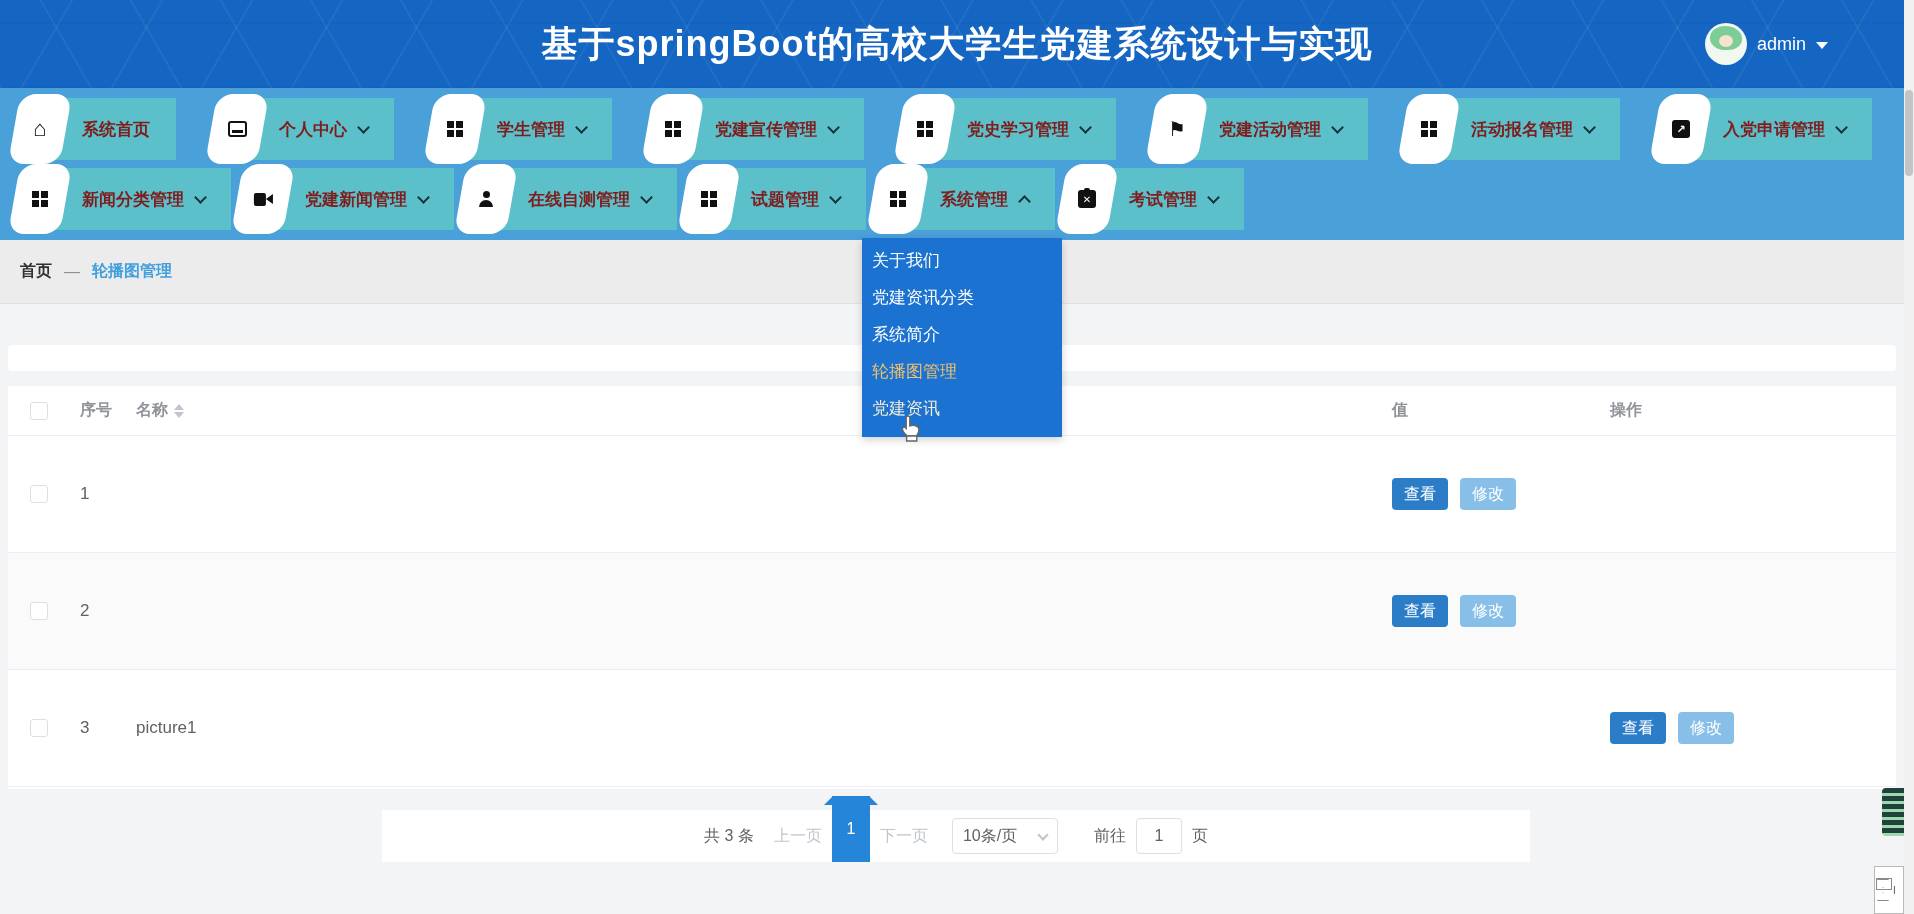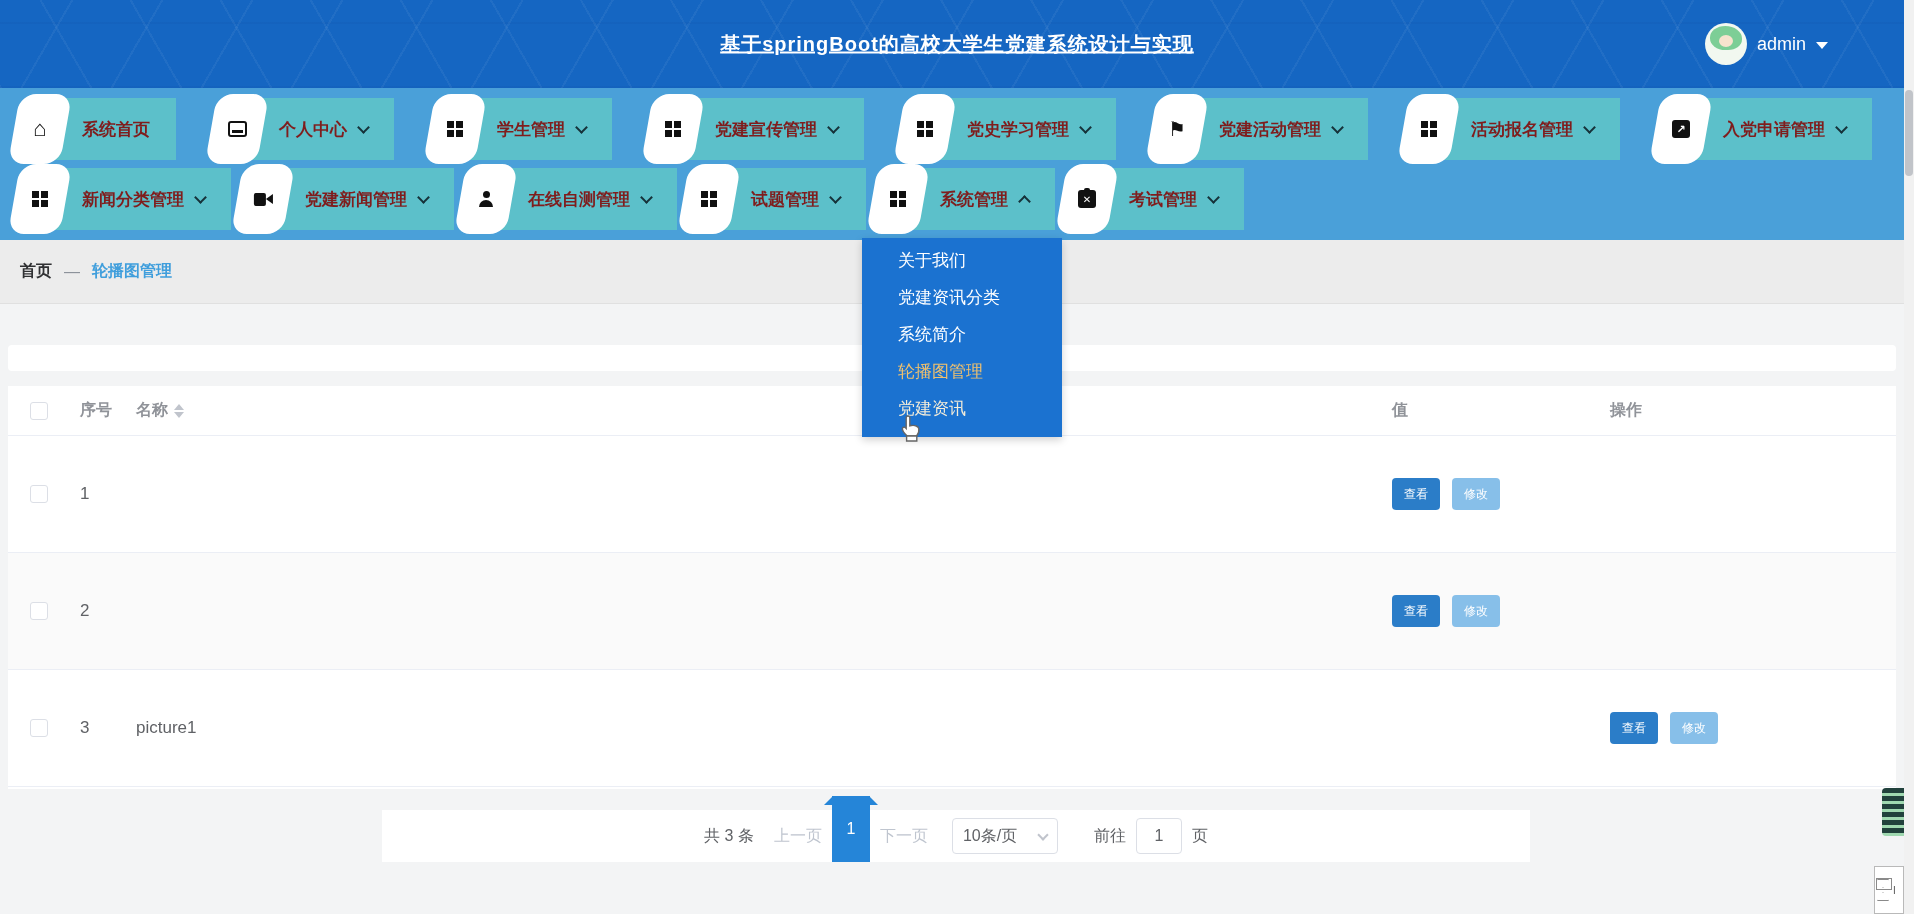--- a/index.html
+++ b/index.html
@@ -8,21 +8,21 @@
 
   
   .hdr { position:absolute; top:0; left:0; width:1914px; height:88px;
     background-color:var(--header_bg,#1566c2);
     background-image:
       repeating-linear-gradient(60deg, rgba(255,255,255,.05) 0 2px, transparent 2px 78px),
       repeating-linear-gradient(-60deg, rgba(255,255,255,.05) 0 2px, transparent 2px 78px),
       repeating-linear-gradient(0deg, rgba(0,40,120,.06) 0 2px, transparent 2px 64px);
     z-index:5; }
   .hdr-title { position:absolute; left:50%; top:50%; transform:translate(-50%,-50%);
-    color:#fff; font-size:20px; font-weight:700; letter-spacing:1px; white-space:nowrap;text-decoration:underline; }
+    color:#fff; font-size:36px; font-weight:700; letter-spacing:1px; white-space:nowrap; }
   .userbox { position:absolute; right:86px; top:50%; transform:translateY(-50%);
     display:flex; align-items:center; gap:10px; color:#fff; font-size:18px; }
   .avatar { width:42px; height:42px; border-radius:50%; background:#f2f8f0; position:relative; overflow:hidden; }
   .avatar::before { content:""; position:absolute; left:5px; top:3px; width:32px; height:24px;
     background:#7dce96; border-radius:55% 60% 50% 55%; }
   .avatar::after { content:""; position:absolute; left:14px; top:12px; width:14px; height:12px;
     background:#f7e3cd; border-radius:50%; }
   .caret-down { width:0; height:0; border-left:6px solid transparent; border-right:6px solid transparent;
     border-top:7px solid #fff; margin-top:2px; }
 
@@ -59,21 +59,21 @@
   .ic-video::before { content:""; position:absolute; left:0; top:0; width:12px; height:13px; background:#111; border-radius:2px; }
   .ic-video::after { content:""; position:absolute; right:0; top:1px; width:0; height:0;
     border-top:5.5px solid transparent; border-bottom:5.5px solid transparent; border-right:7px solid #111; }
   .ic-exam { width:18px; height:18px; background:#111; border-radius:3px; color:#fff; font-size:10px;
     font-weight:700; display:flex; align-items:center; justify-content:center; position:relative; }
   .ic-exam::before { content:""; position:absolute; top:-2px; left:6px; width:6px; height:4px; background:#111; border-radius:2px; }
 
   
   .dropdown { position:absolute; top:238px; left:848px; width:200px; background:var(--dropdown_bg,#1b72d0);
     z-index:50; padding:4px 0 10px; box-shadow:0 3px 8px rgba(0,0,0,.18); }
-  .dd-item { height:37px; line-height:37px; padding-left:36px; color:#fff; font-size:17px; cursor:pointer; white-space:nowrap; }
+  .dd-item { height:37px; line-height:37px; padding-left:10px; color:#fff; font-size:17px; cursor:pointer; white-space:nowrap; }
   .dd-item.active { color:var(--dropdown_active,#efc06e); }
   .dd-item.hovered { color:#f3ecd9; position:relative; }
   .hand-cursor { position:absolute; left:36px; top:24px; z-index:60; }
 
   
   .crumb-band { position:absolute; top:240px; left:0; width:1914px; height:64px; background:#ececec;
     border-bottom:1px solid #e0e0e0; display:flex; align-items:center; padding-left:20px; gap:12px; font-size:16px; }
   .crumb-home { color:#303133; font-weight:600; }
   .crumb-sep { color:#8a9099; }
   .crumb-cur { color:var(--link,#3f9edc); font-weight:600; cursor:pointer; }
@@ -91,21 +91,21 @@
   .checkbox { width:18px; height:18px; border:1px solid #dcdfe6; background:#fff; border-radius:3px; margin-left:10px; cursor:pointer; }
   .sorter { display:inline-flex; flex-direction:column; gap:2px; margin-left:6px; vertical-align:middle; }
   .sorter i { width:0; height:0; border-left:5px solid transparent; border-right:5px solid transparent; display:block; }
   .sorter .s-up { border-bottom:6px solid #c0c4cc; }
   .sorter .s-dn { border-top:6px solid #c0c4cc; }
   .thumb-img { width:100px; height:96px; border-radius:2px; margin-left:16px; }
   .img-city-bay { background:linear-gradient(180deg,#4fb0ea 0%,#8fd0f2 26%,#cfe9f5 34%,#2fb3c6 40%,#1d9fb6 52%,#79a35c 60%,#4d7a3c 72%,#b3a273 84%,#31695c 94%,#7d6a4e 100%); }
   .img-city-sunset { background:linear-gradient(180deg,#9db3c4 0%,#c2cfd8 30%,#e8c28a 42%,#f0a85c 48%,#b98d66 54%,#6f6f62 62%,#4c5249 76%,#3a413c 100%); }
   .img-city-dusk { background:linear-gradient(180deg,#5d6672 0%,#8a8796 28%,#c28ba0 40%,#e6a37e 48%,#55596a 55%,#343a44 70%,#23272e 100%); }
   .btns { display:flex; gap:12px; padding-left:16px; }
-  .btn { height:32px; padding:0 12px; border:none; border-radius:4px; color:#fff; font-size:12px;
+  .btn { height:32px; padding:0 12px; border:none; border-radius:4px; color:#fff; font-size:16px;
     font-family:inherit; display:inline-flex; align-items:center; cursor:pointer; }
   .btn-view { background:var(--btn_view,#2b7dc8); }
   .btn-edit { background:var(--btn_edit,#87bfe9); }
 
   
   .pager { position:absolute; top:810px; left:382px; width:1148px; height:52px; background:#fff;
     display:flex; align-items:center; justify-content:center; font-size:16px; color:#606266; gap:10px; }
   .pg-total { margin-right:10px; }
   .pg-nav { color:#bfc5cf; cursor:default; }
   .pg-tab { position:relative; width:38px; height:66px; top:0; margin-top:-14px; background:var(--page_active,#2585d8);

